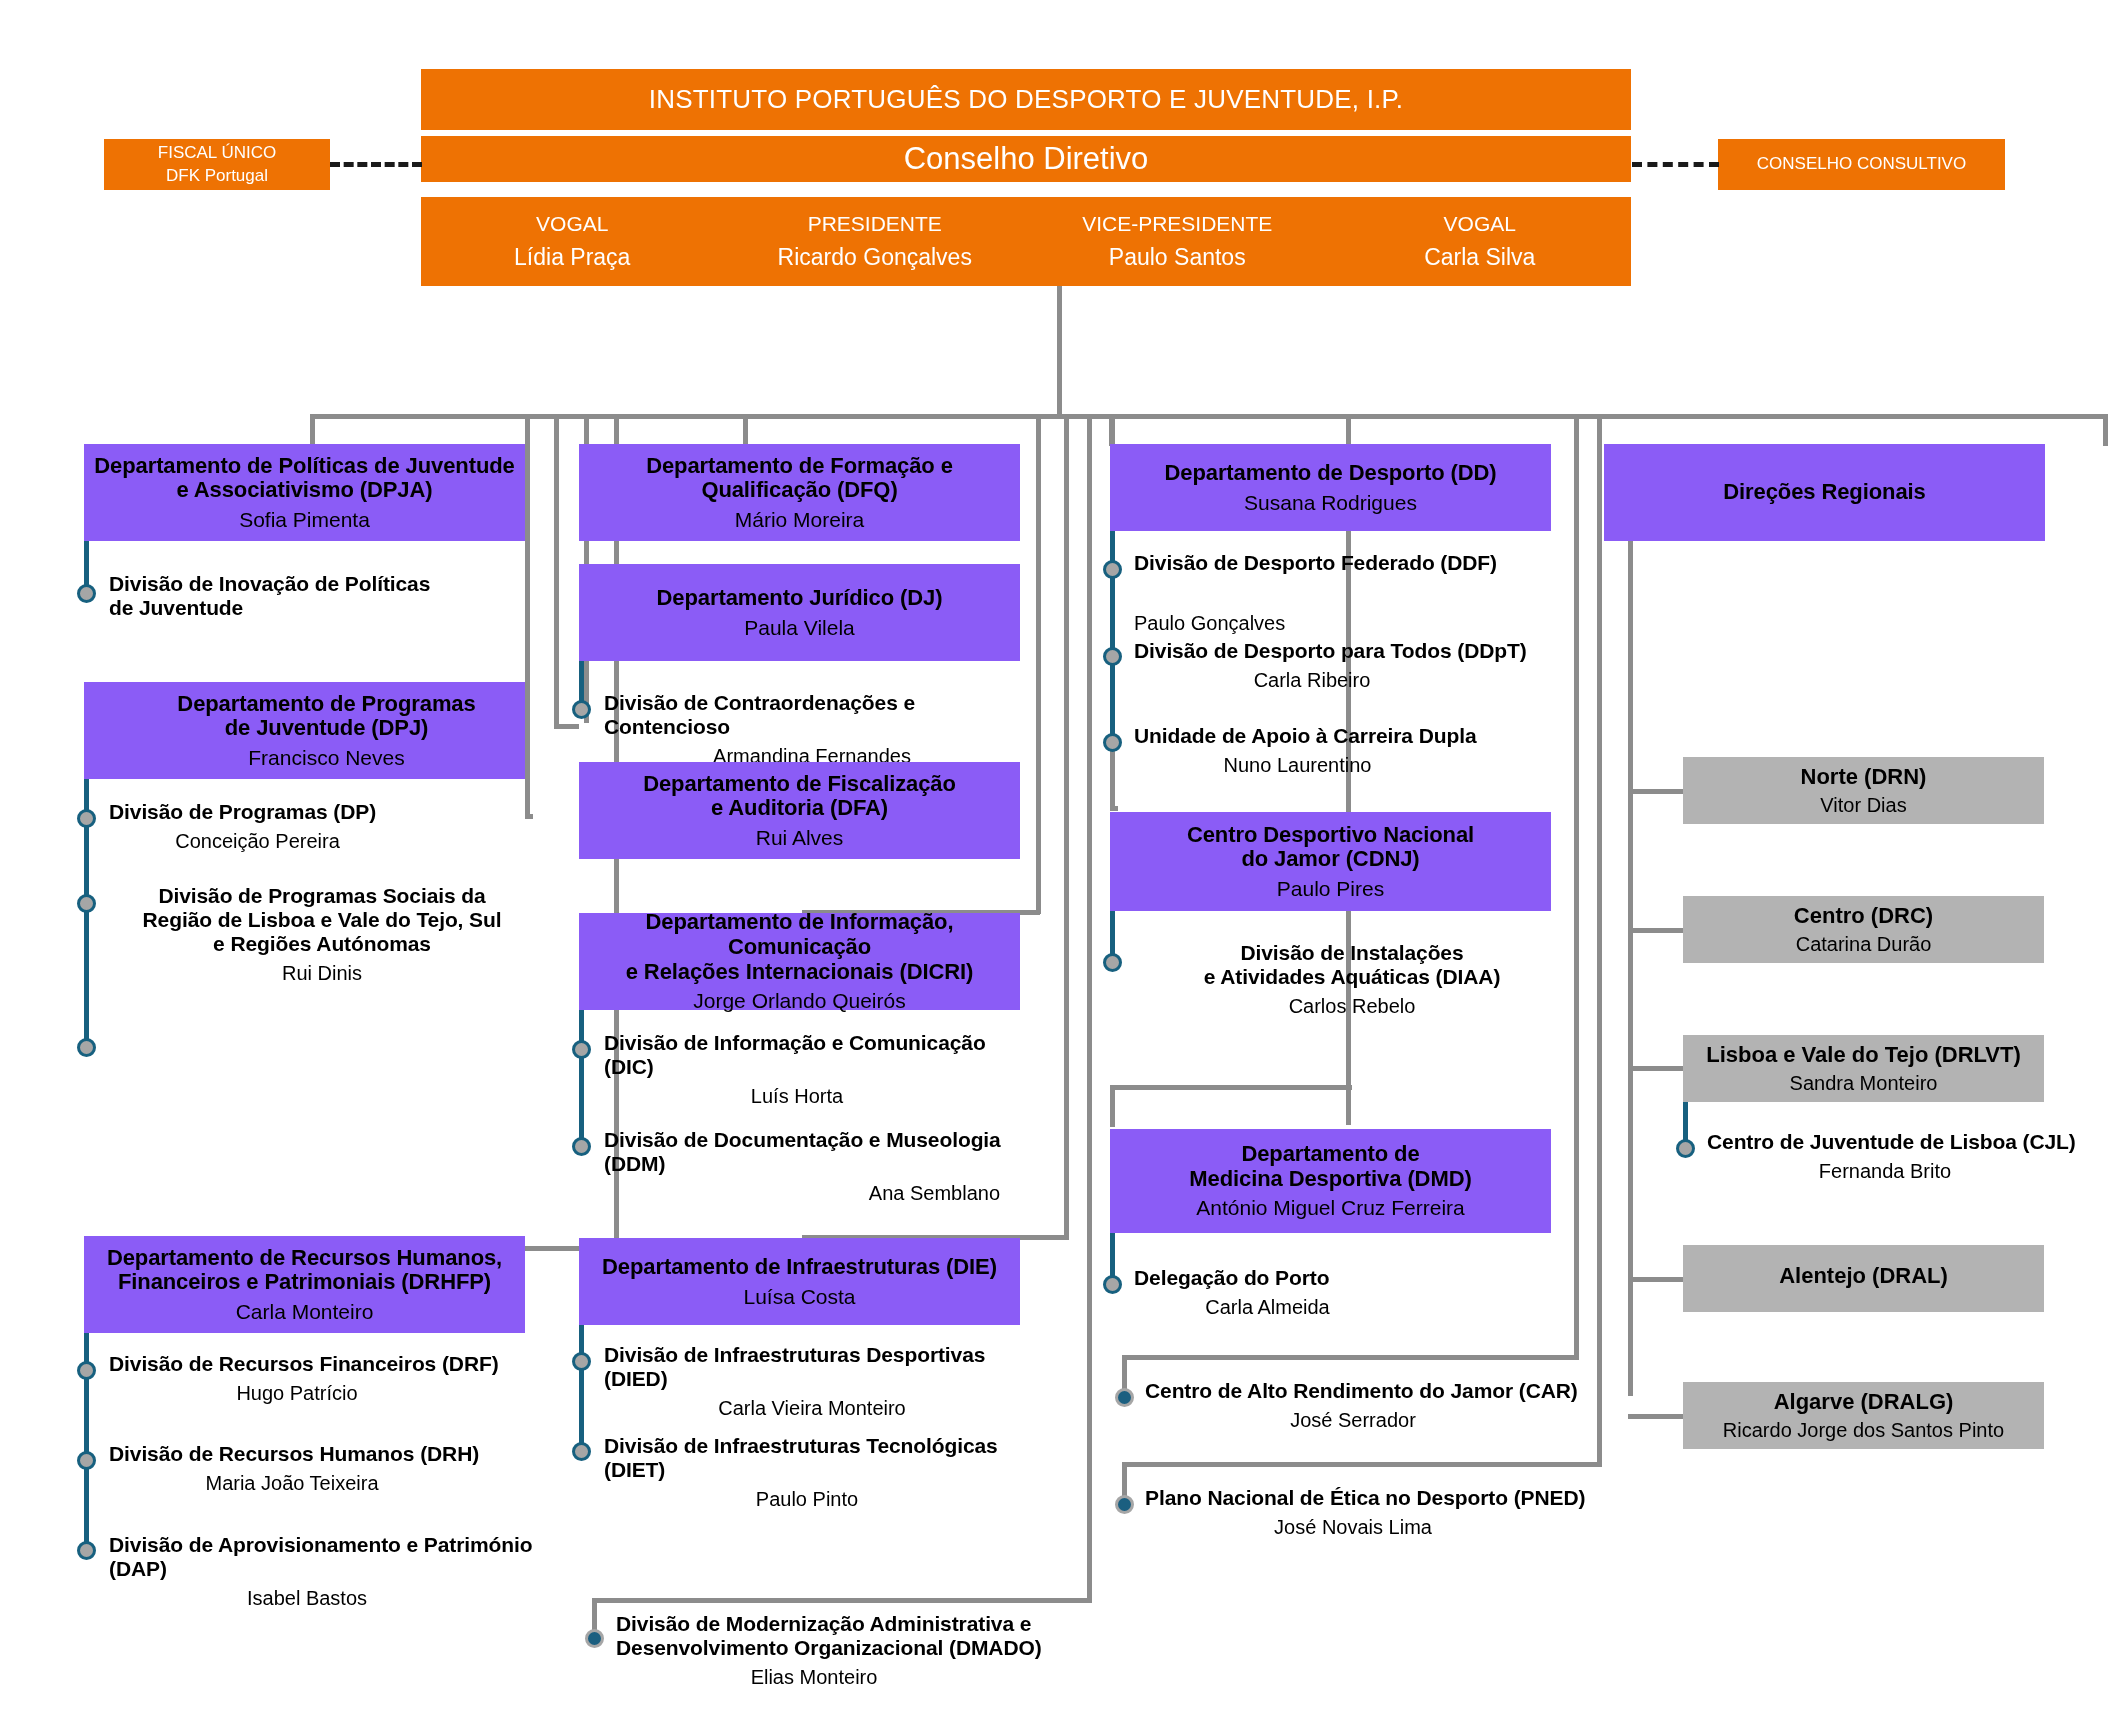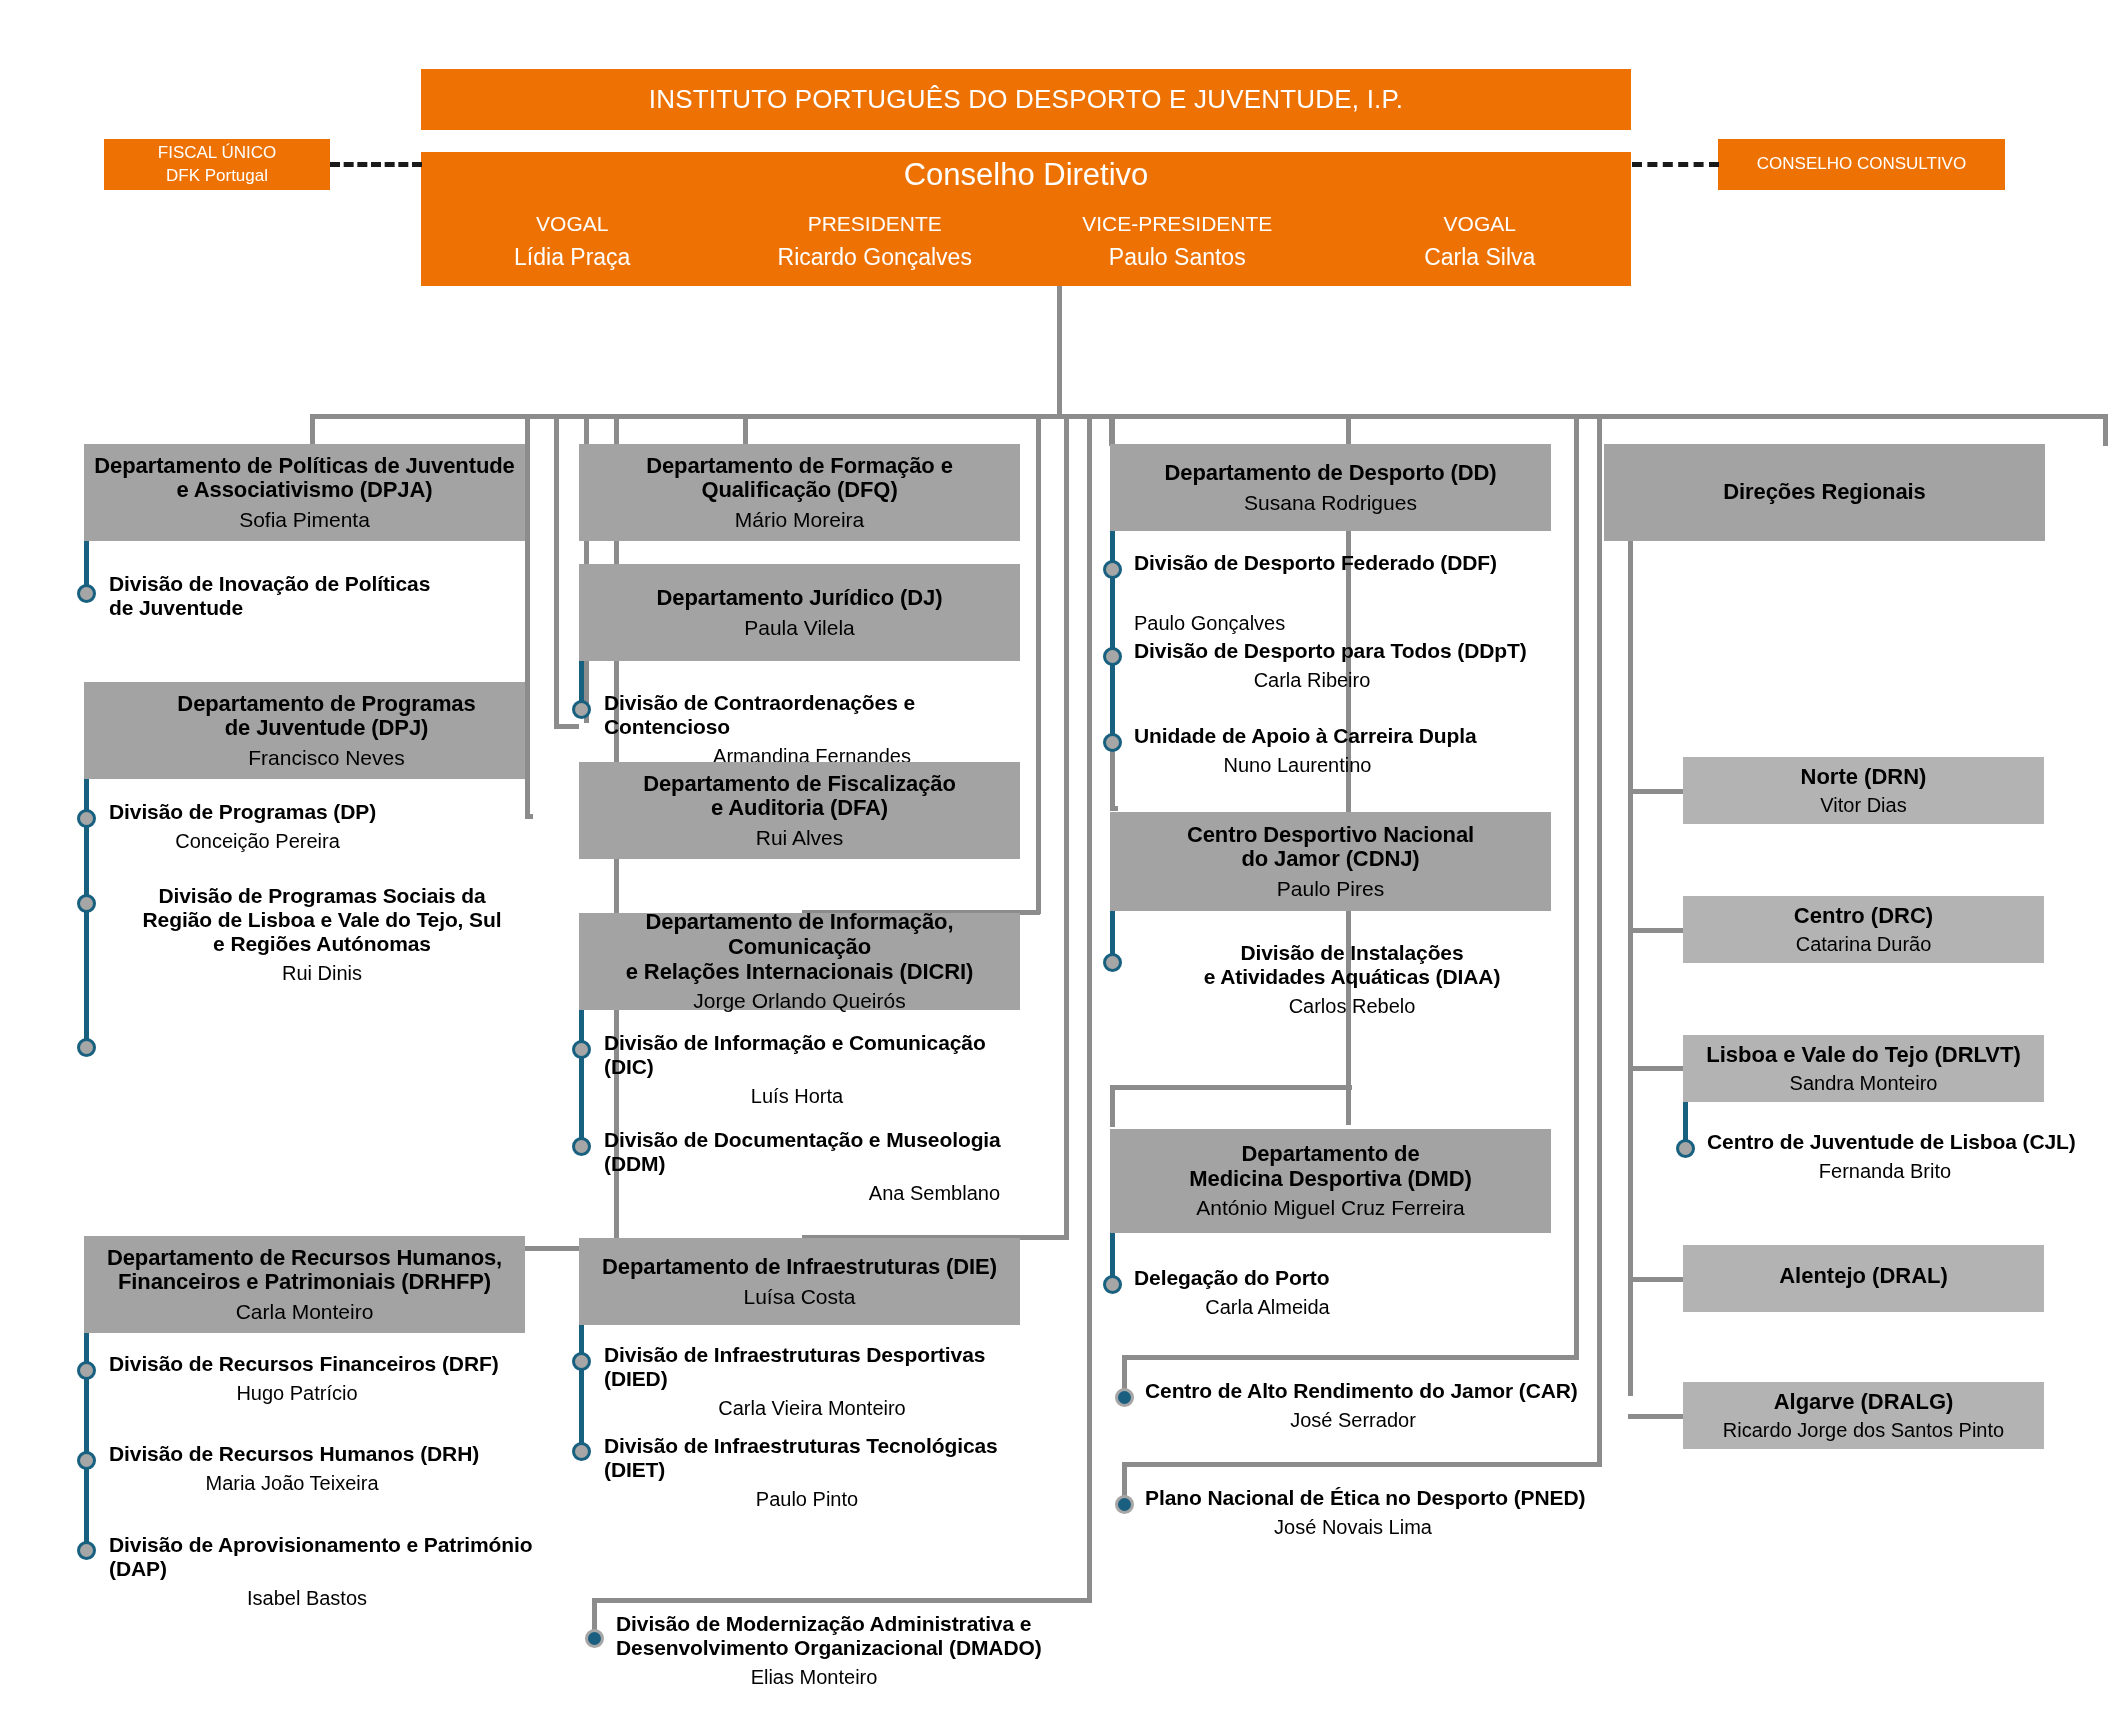--- a/index.html
+++ b/index.html
@@ -3,21 +3,21 @@
 <meta charset="utf-8">
 <style>
   html,body{margin:0;padding:0;background:#ffffff;}
   body{font-family:"Liberation Sans", sans-serif;}
   #canvas{position:relative;width:2120px;height:1736px;background:#fff;overflow:hidden;}
 
   
   .box{position:absolute;box-sizing:border-box;display:flex;flex-direction:column;
        align-items:center;justify-content:center;text-align:center;line-height:1.12;}
   .orange{background:#ee7203;color:#ffffff;}
-  .green{background:#a3a3a3;color:#000000;}
+  .green{background:#8b5cf6;color:#000000;}
   .grey{background:#b3b3b3;color:#000000;}
 
   .t-main{font-size:26px;letter-spacing:0.2px;font-weight:400;}
   .t-cd{font-size:31px;font-weight:400;}
   .t-side{font-size:17px;font-weight:400;line-height:1.3;}
   .t-deptitle{font-size:22px;font-weight:bold;letter-spacing:-0.1px;}
   .t-deptname{font-size:21px;font-weight:400;margin-top:5px;}
   .t-regtitle{font-size:22px;font-weight:bold;}
   .t-regname{font-size:20px;font-weight:400;margin-top:4px;}
   .cd-member{display:flex;flex-direction:column;align-items:center;justify-content:center;}
@@ -42,21 +42,21 @@
 </style>
 </head>
 <body>
 
 <div id="canvas">
 
   <div class="box orange t-main" style="left:421px;top:69px;width:1210px;height:61px;">
     <span>INSTITUTO PORTUGUÊS DO DESPORTO E JUVENTUDE, I.P.</span>
   </div>
 
-  <div class="box orange t-cd" style="left:421px;top:152px;width:1210px;height:46px;">
+  <div class="box orange t-cd" style="left:421px;top:136px;width:1210px;height:46px;">
     <span>Conselho Diretivo</span>
   </div>
 
   <div class="box orange" style="left:421px;top:197px;width:1210px;height:89px;flex-direction:row;">
     <div class="cd-member" style="width:25%;">
       <span class="role">VOGAL</span>
       <span class="nm">Lídia Praça</span>
     </div>
     <div class="cd-member" style="width:25%;">
       <span class="role">PRESIDENTE</span>

